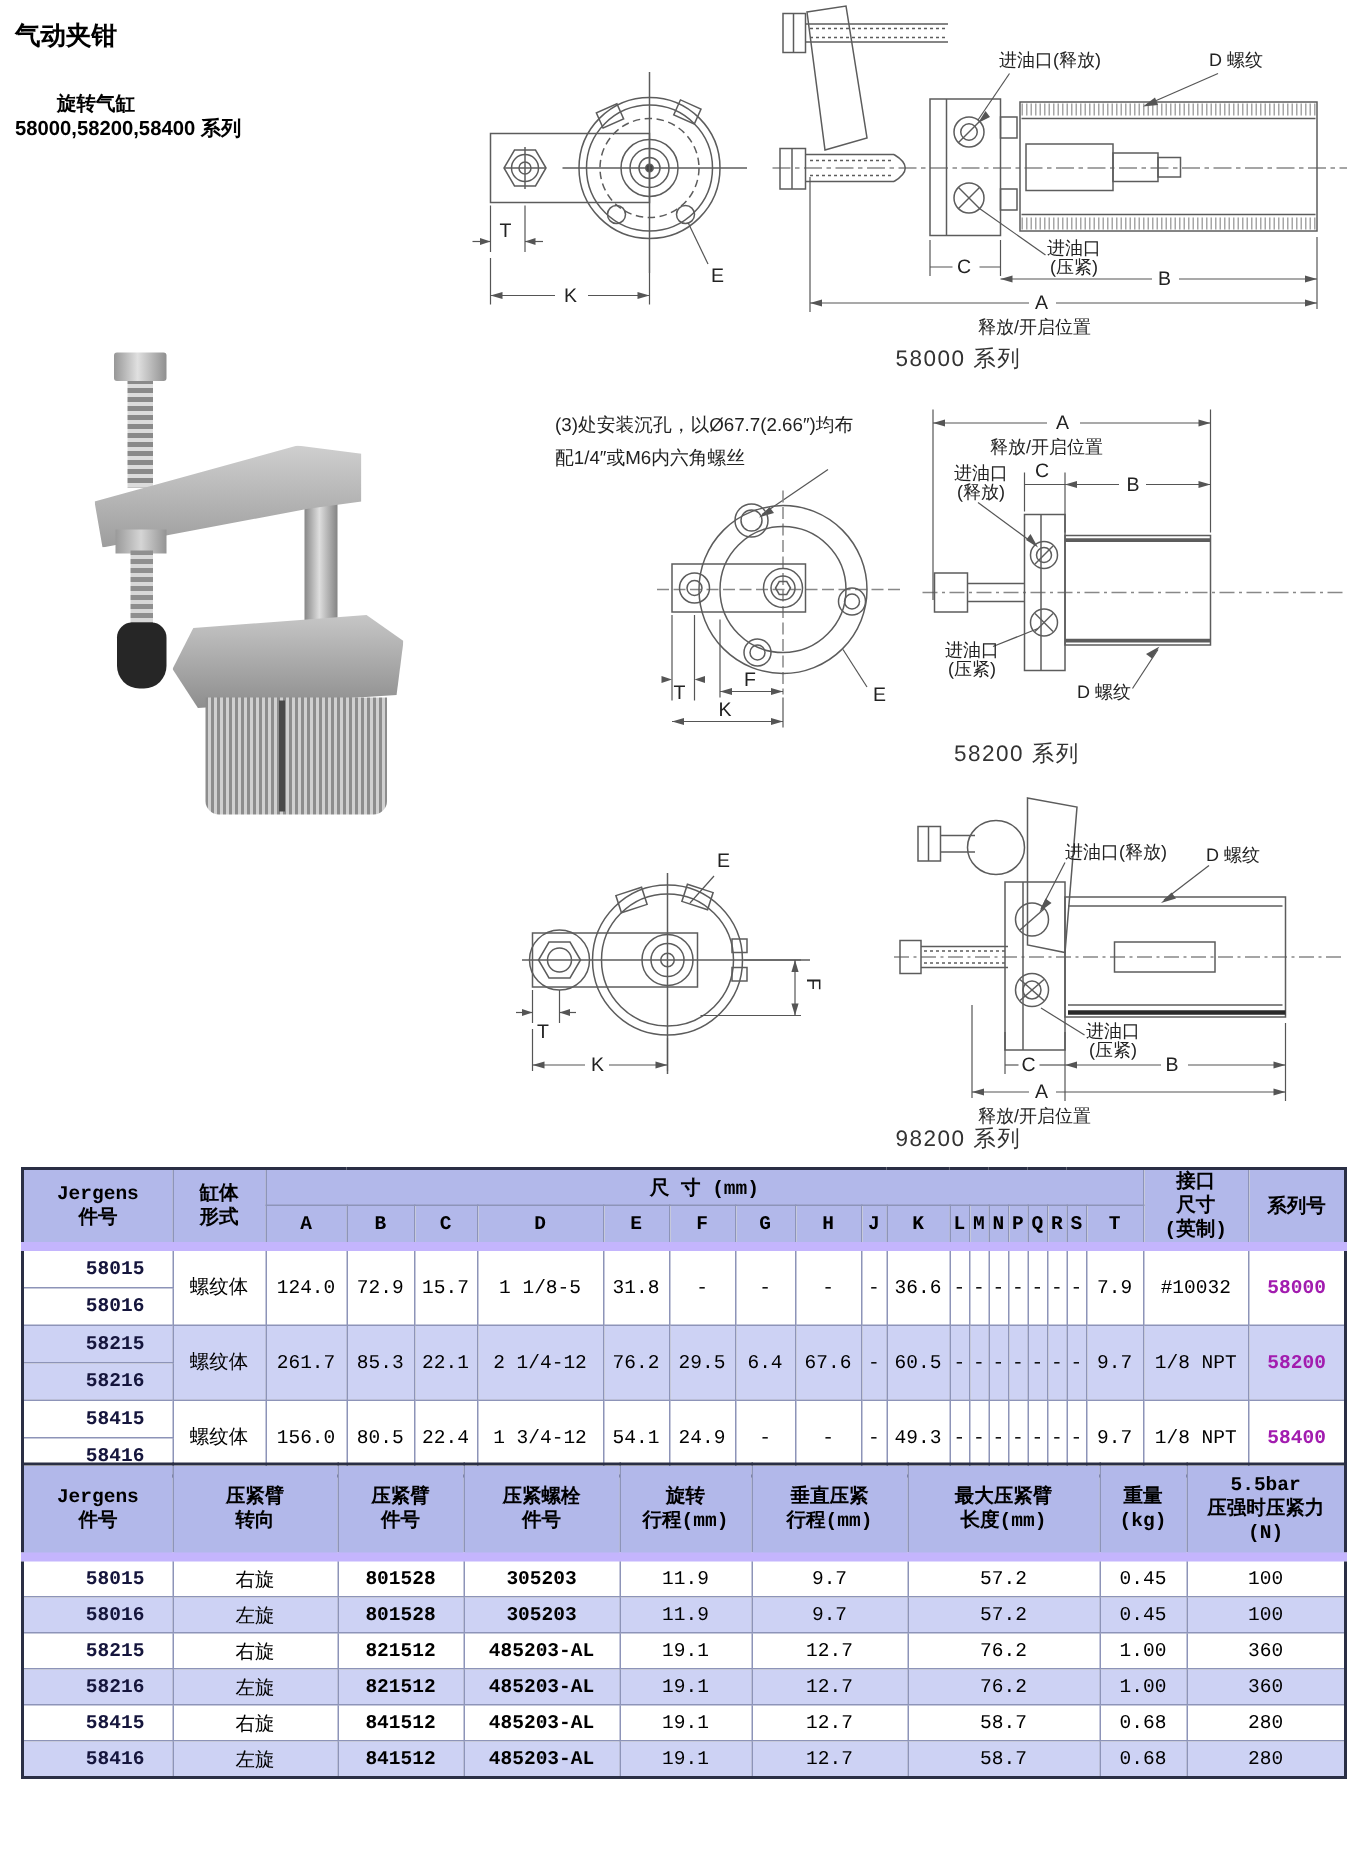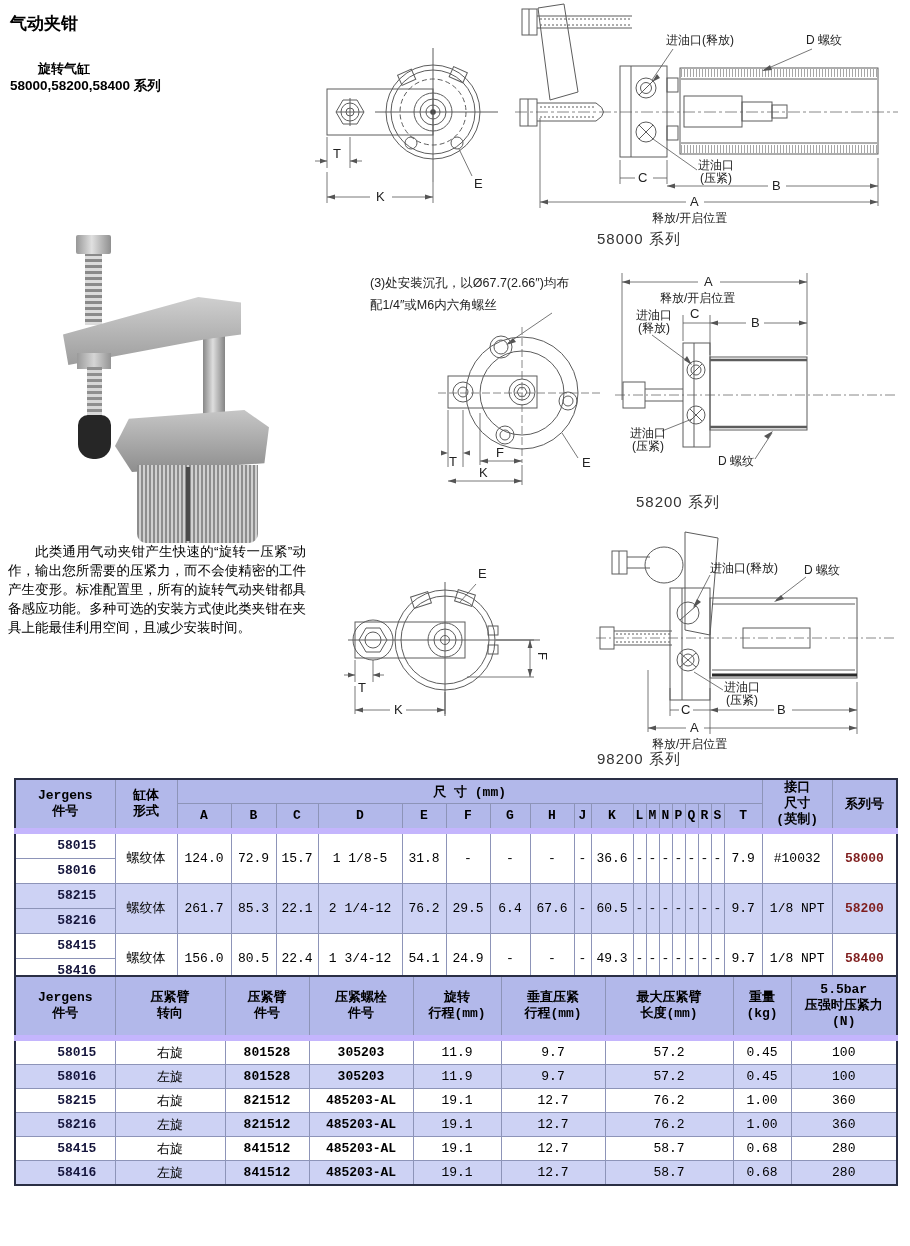--- a/index.html
+++ b/index.html
@@ -55,21 +55,21 @@
   table { border:2px solid #2a2f45; }
   thead th { background:#b2b8ea; font-weight:bold; }
   thead { border-bottom:6px solid #c4b5fd; }
   .pre { white-space:pre-line; line-height:1.22; }
   #t1 thead th { height:21px; }
   #t1 tbody td { height:24px; }
   #t2 thead th { height:58px; }
   #t2 tbody td { height:23px; }
   tr.hl td { background:#cdd2f4; }
   td.part { font-weight:bold; color:#15153c;padding-left:24px; }
-  td.series { font-weight:bold; color:#7f1d1d; }
+  td.series { font-weight:bold; color:#a21caf; }
   td.bold { font-weight:bold; }
 </style>
 </head>
 <body>
 
 <div id="page">
 
   <div class="title">气动夹钳</div>
   <div class="subtitle">旋转气缸</div>
   <div class="series-line">58000,58200,58400 系列</div>
@@ -80,21 +80,20 @@
     <div class="spindle"></div>
     <div class="clamp-arm"></div>
     <div class="collar"></div>
     <div class="lower-rod"></div>
     <div class="tip"></div>
     <div class="flange"></div>
     <div class="cyl"></div>
     <div class="cyl-slot"></div>
   </div>
 
-  <div class="desc">此类通用气动夹钳产生快速的“旋转一压紧”动作，输出您所需要的压紧力，而不会使精密的工件产生变形。标准配置里，所有的旋转气动夹钳都具备感应功能。多种可选的安装方式使此类夹钳在夹具上能最佳利用空间，且减少安装时间。</div>
 
   <svg class="diag" style="left:300px;top:0" width="610" height="255" viewBox="0 0 610 255">
     <g class="ln">
       <line x1="75" y1="112" x2="198" y2="112"></line>
         <line x1="133" y1="48" x2="133" y2="182"></line>
       <circle cx="133" cy="112" r="47"></circle>
         <circle cx="133" cy="112" r="42"></circle>
       <circle cx="133" cy="112" r="33" stroke-dasharray="5 3"></circle>
       <circle cx="133" cy="112" r="19"></circle>
         <circle cx="133" cy="112" r="13"></circle>

